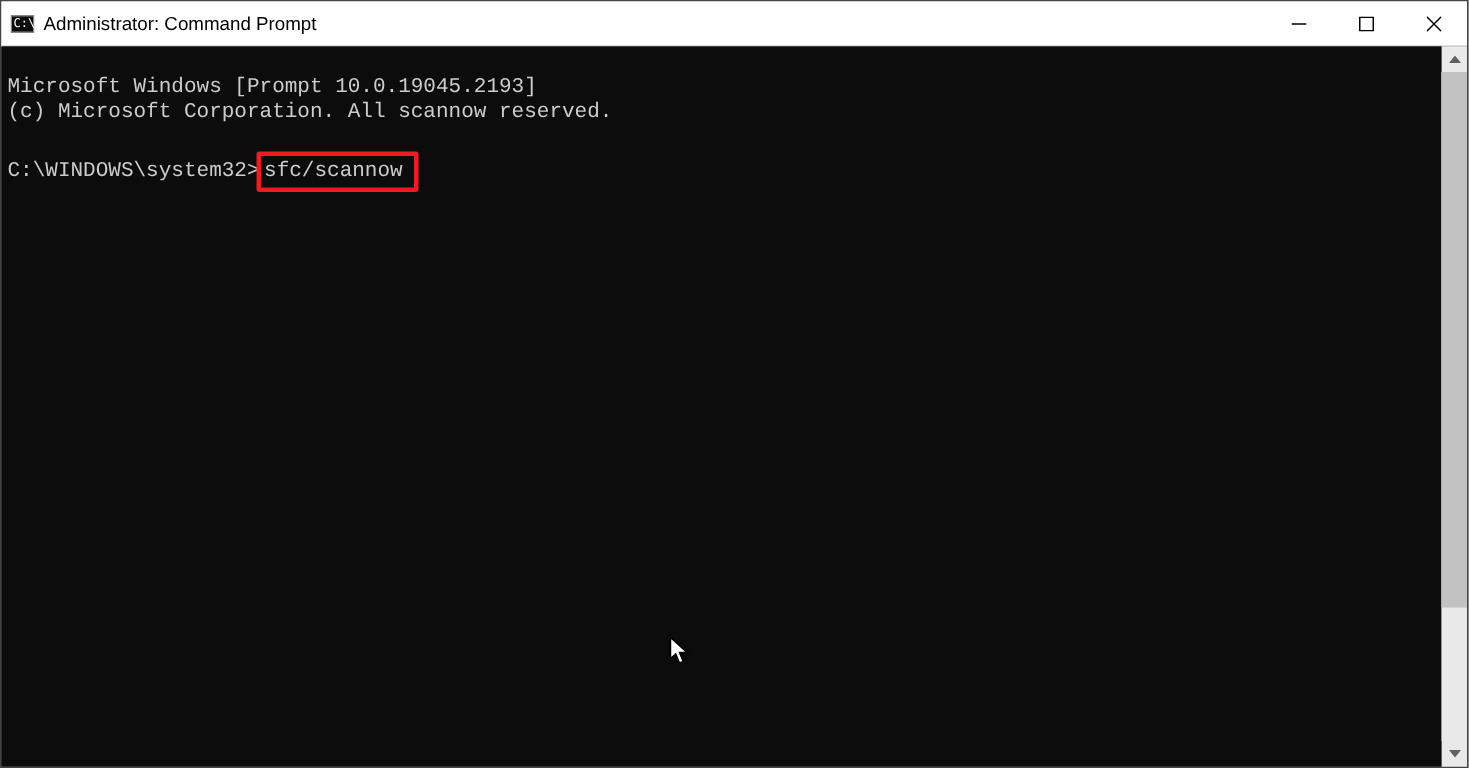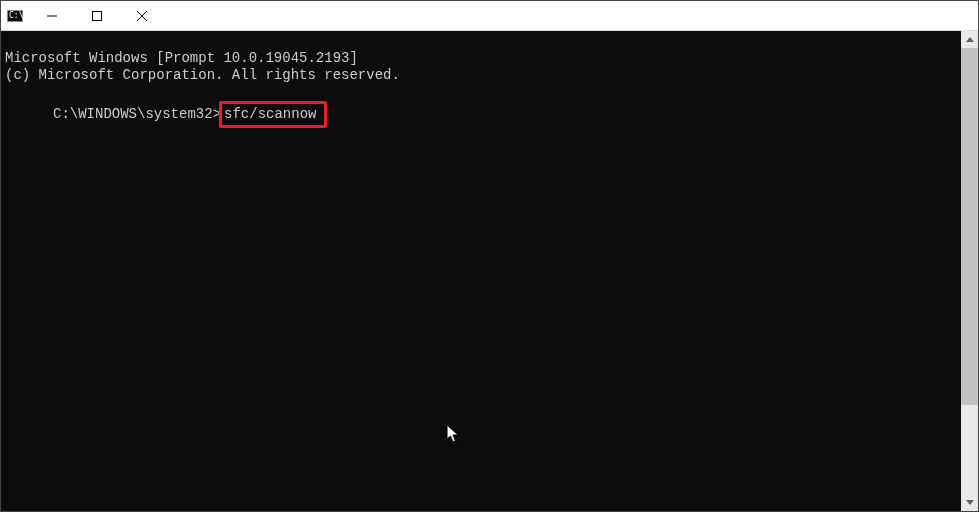--- a/index.html
+++ b/index.html
@@ -68,21 +68,21 @@
       background: #0c0c0c;
       color: #ccc;
       font-family: Consolas, "Courier New", monospace;
       font-size: 14px;
       line-height: 17px;
       white-space: pre;
       padding: 2px 4px;
       overflow: hidden;
       position: relative;
     }
-    .prompt-line { white-space: pre; margin-left: 48px; }
+    .prompt-line { white-space: pre; }
     .highlight-box {
       border: 3px solid #ee1b24;
       position: relative;
       display: inline-block;
       padding: 2px 8px 2px 2px;
       margin-left: -2px;
       border-radius: 2px;
     }
     .scrollbar {
       width: 17px;
@@ -126,20 +126,21 @@
 
 <div class="window">
 
   <div class="titlebar">
     <span class="app-icon">
       <svg width="16" height="16" viewBox="0 0 16 16">
         <rect x="0.5" y="2.5" width="15" height="11" fill="#0a0a0a" stroke="#888" stroke-width="1"></rect>
         <text x="2" y="10" font-size="8" fill="#fff" font-family="Consolas, monospace">C:\</text>
       </svg>
     </span>
+    <span class="title-text">Administrator: Command Prompt</span>
     <div class="win-controls">
       <div class="win-btn">
         <svg width="10" height="10" viewBox="0 0 10 10">
             <line x1="0" y1="5" x2="10" y2="5" stroke="#000" stroke-width="1"></line>
           </svg>
       </div>
       <div class="win-btn">
         <svg width="10" height="10" viewBox="0 0 10 10">
             <rect x="0.5" y="0.5" width="9" height="9" fill="none" stroke="#000" stroke-width="1"></rect>
           </svg>
@@ -149,21 +150,21 @@
             <line x1="0" y1="0" x2="10" y2="10" stroke="#000" stroke-width="1"></line>
             <line x1="10" y1="0" x2="0" y2="10" stroke="#000" stroke-width="1"></line>
           </svg>
       </div>
     </div>
   </div>
 
   <div class="console-area">
     <div class="console">
 <span>Microsoft Windows [Prompt 10.0.19045.2193]</span>
-<span>(c) Microsoft Corporation. All rights reserved.</span>
+<span>(c) Microsoft Corporation. All scannow reserved.</span>
 <span></span>
 <span class="prompt-line"><span>C:\WINDOWS\system32&gt;</span><span class="highlight-box"><span>sfc/scannow</span></span></span>
     </div>
 
     <div class="scrollbar">
       <div class="sb-btn">
         <svg width="8" height="5" viewBox="0 0 8 5">
             <polygon points="4,0 8,5 0,5" fill="#606060"></polygon>
           </svg>
       </div>

